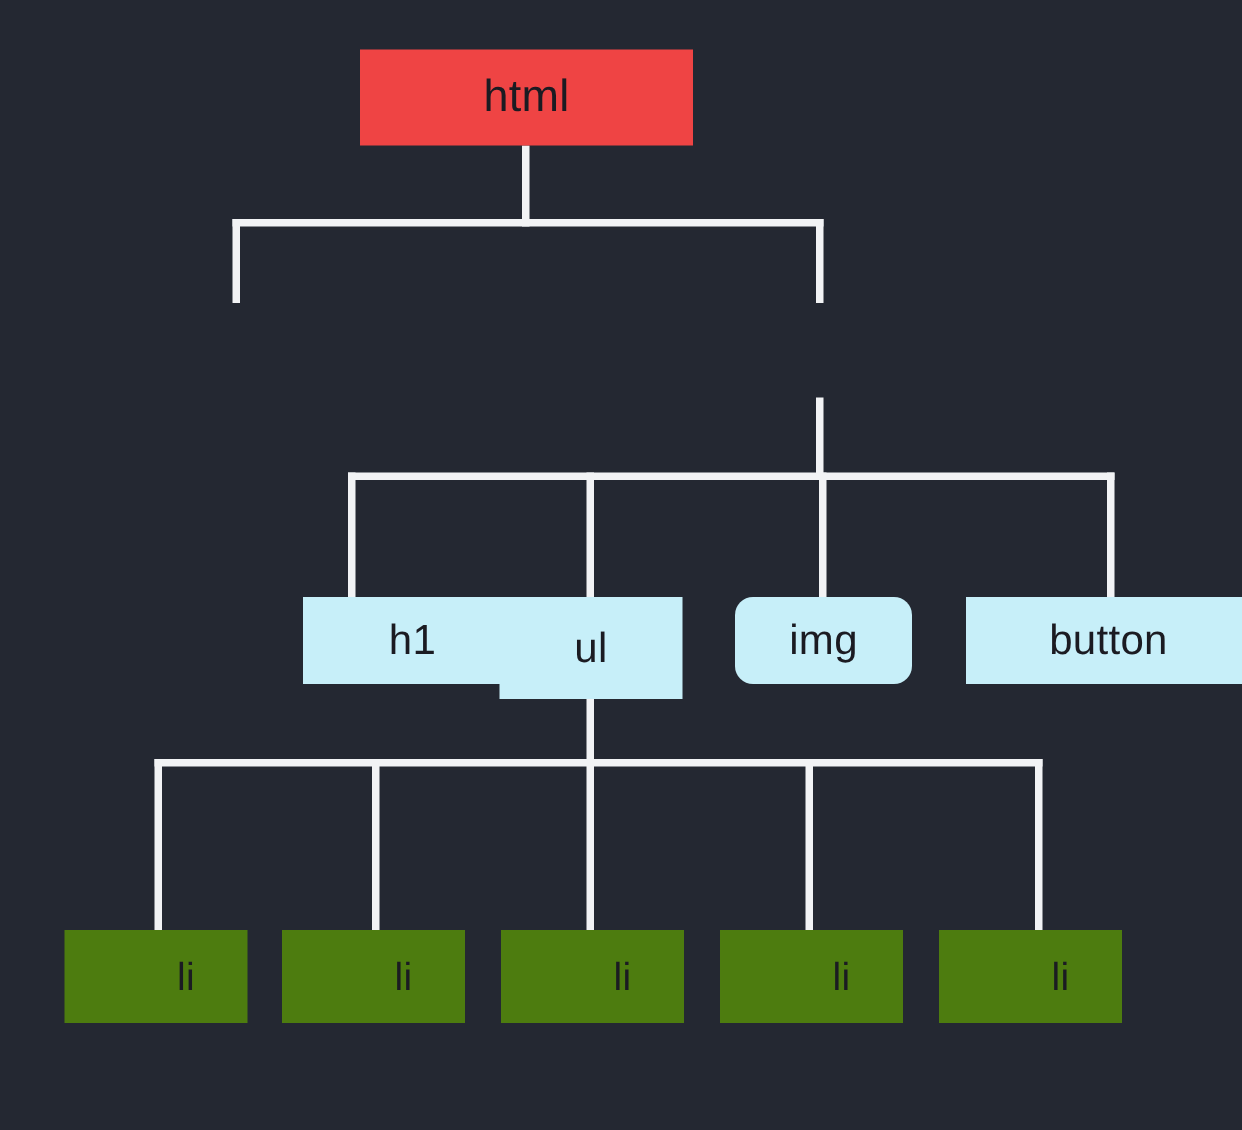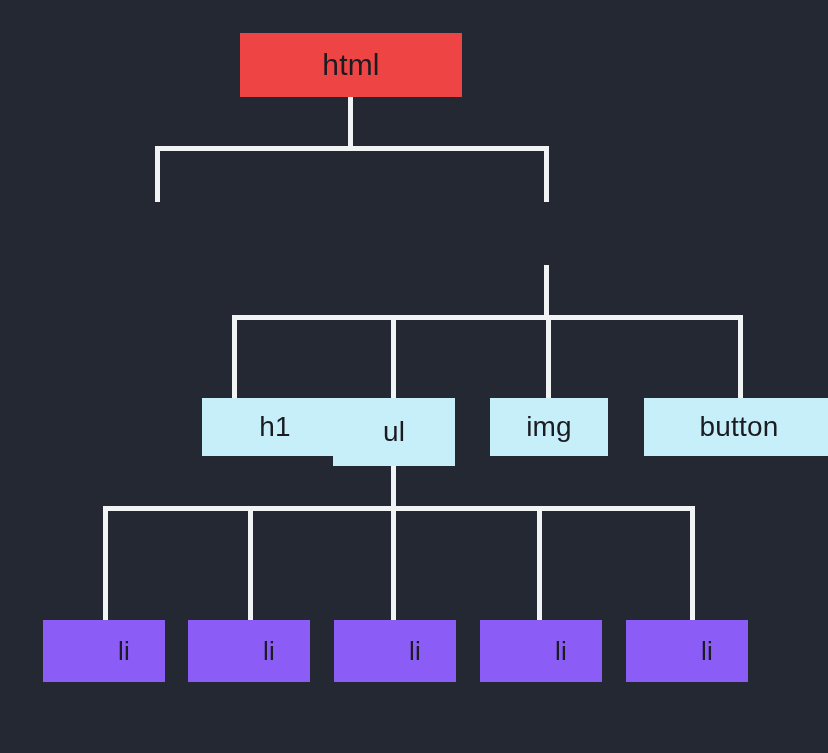--- a/index.html
+++ b/index.html
@@ -26,21 +26,21 @@
     box-sizing: border-box;
     color: #1b1b22;
     font-weight: 400;
     letter-spacing: 0.2px;
     white-space: nowrap;
     overflow: hidden;
   }
   .node-root   { background: #ef4444; }
   .node-struct { background: #ffffff; }
   .node-el     { background: #c7eff9; }
-  .node-item   { background: #8b5cf6; padding-left: 40px; }
+  .node-item   { background: #4d7c0f; padding-left: 40px; }
 
   .edge {
     position: absolute;
     background: #f2f3f5;
   }
   .edge-v { width: 5px; }
   .edge-h { height: 5px; }
 </style>
 </head>
 <body>
@@ -68,21 +68,21 @@
   <div class="edge edge-v" style="left:690px; top:506px; height:114px;"></div>
 
   <div class="node node-root" style="left:240px; top:33px; width:222px; height:64px; font-size:30px;">html</div>
 
 
 
   <div class="node node-el" style="left:173px; top:398px; width:146px; height:58px; font-size:28px;margin-left:29px;">h1</div>
 
   <div class="node node-el" style="left:333px; top:398px; width:122px; height:68px; font-size:28px;">ul</div>
 
-  <div class="node node-el" style="left:490px; top:398px; width:118px; height:58px; font-size:28px;">img</div>
+  <div class="node node-el" style="left:490px; top:398px; width:118px; height:58px; font-size:28px;border-radius:12px;">img</div>
 
   <div class="node node-el" style="left:644px; top:398px; width:190px; height:58px; font-size:28px;">button</div>
 
   <div class="node node-item" style="left:43px; top:620px; width:122px; height:62px; font-size:26px;">li</div>
 
   <div class="node node-item" style="left:188px; top:620px; width:122px; height:62px; font-size:26px;">li</div>
 
   <div class="node node-item" style="left:334px; top:620px; width:122px; height:62px; font-size:26px;">li</div>
 
   <div class="node node-item" style="left:480px; top:620px; width:122px; height:62px; font-size:26px;">li</div>

